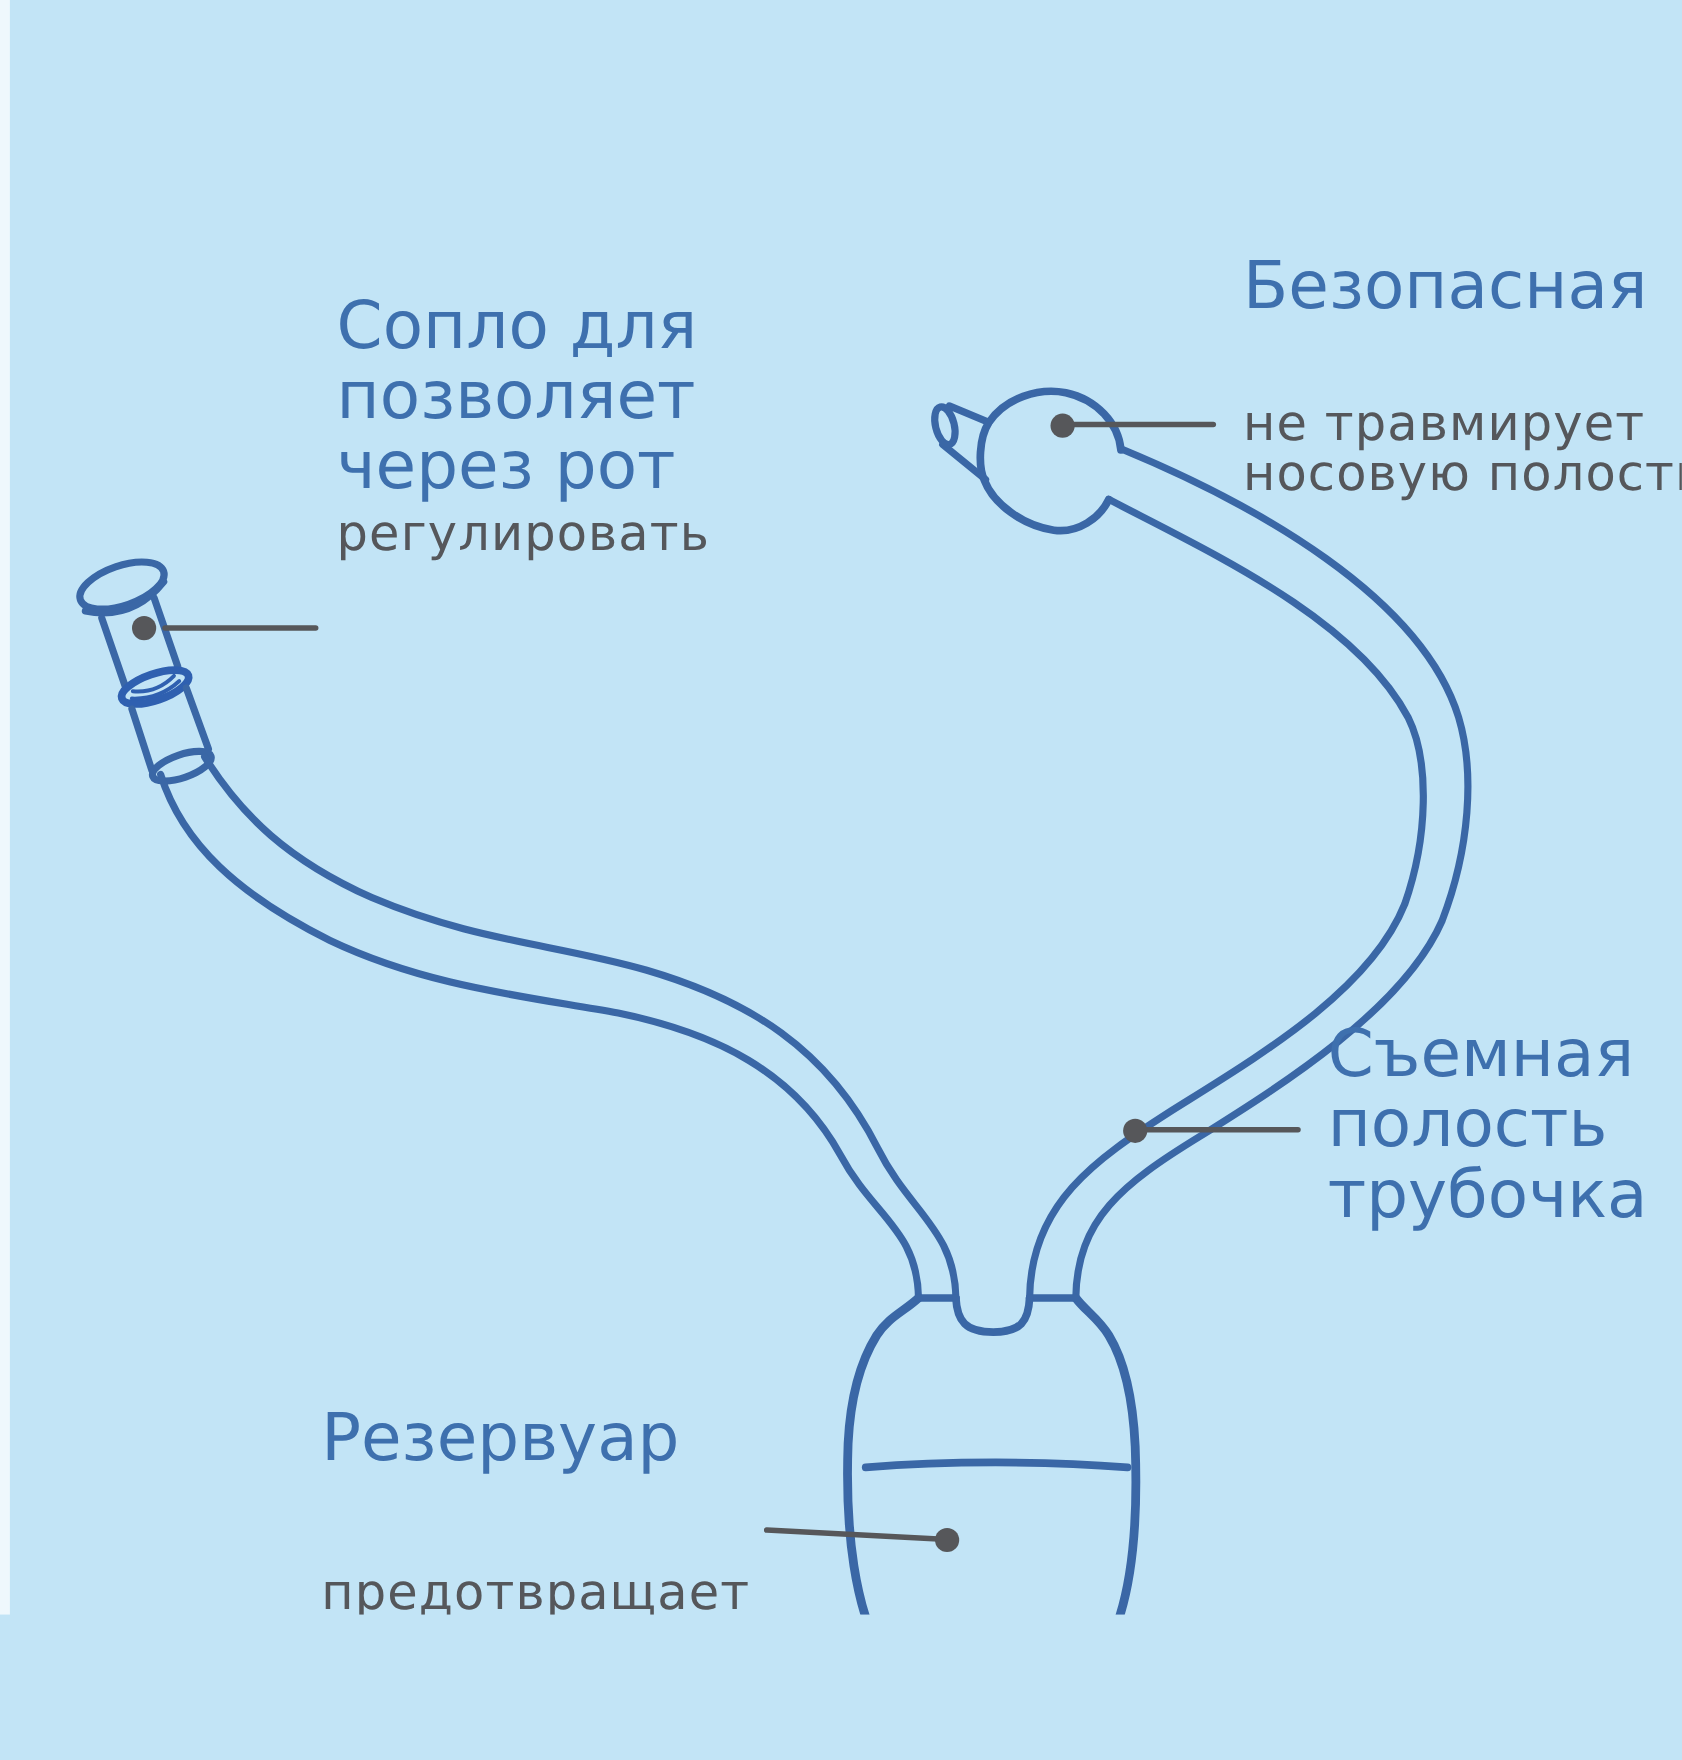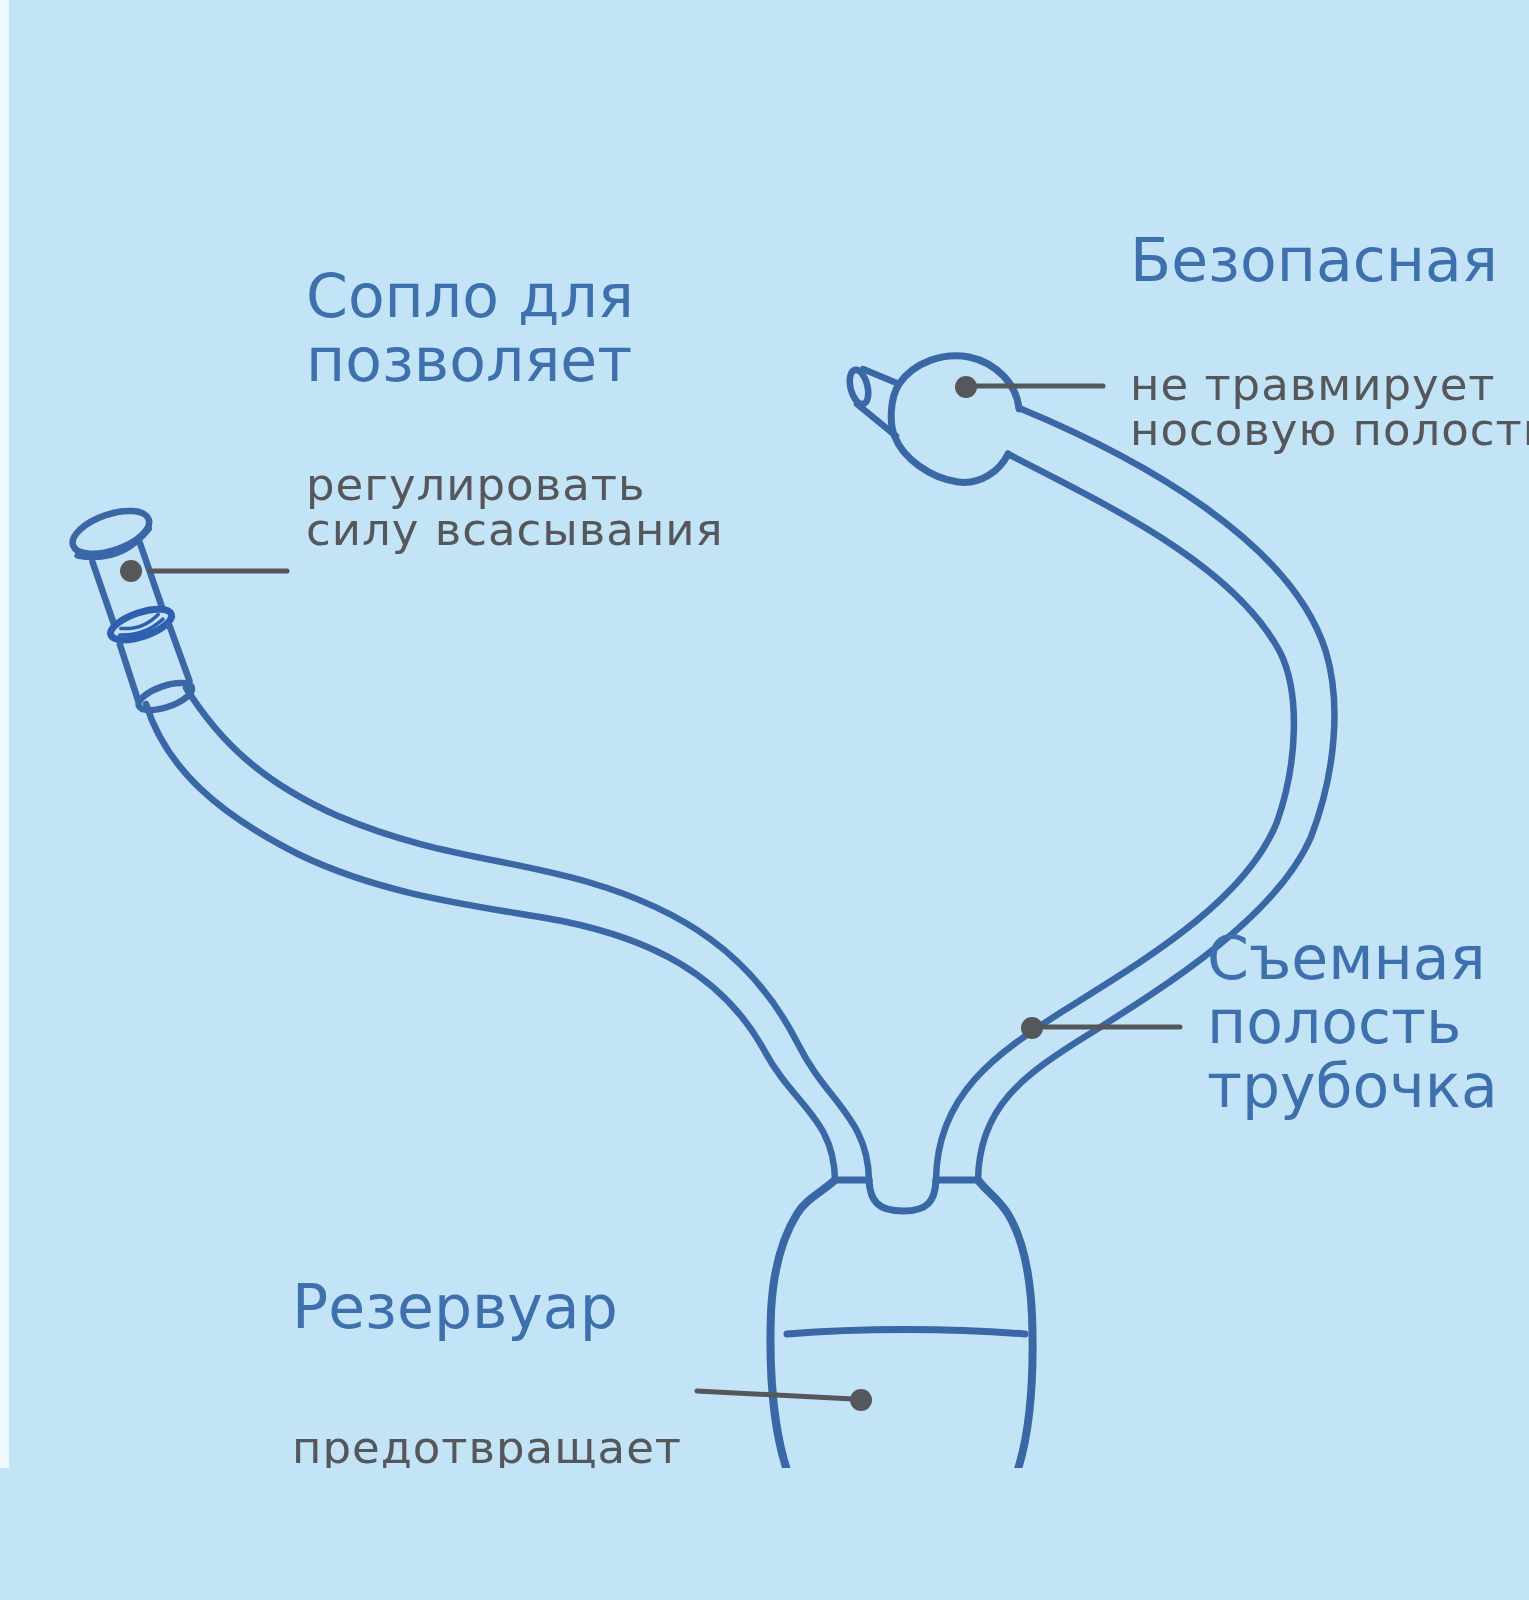--- a/index.html
+++ b/index.html
@@ -106,24 +106,24 @@
       <circle class="callout-dot" cx="1032" cy="1028" r="11"></circle>
 
       <line class="callout-line" x1="697" y1="1391" x2="853" y2="1399"></line>
       <circle class="callout-dot" cx="861" cy="1400" r="11"></circle>
     </g>
   </svg>
 
   <div class="label h" style="left:306px;top:264px">
     <div>Сопло для</div>
     <div>позволяет</div>
+    <div>через рот</div>
   </div>
   <div class="label sub" style="left:306px;top:462px">
     <div>регулировать</div>
-    <div>силу всасывания</div>
   </div>
 
   <div class="label h" style="left:1130px;top:228px">
     <div>Безопасная</div>
   </div>
   <div class="label sub" style="left:1130px;top:362px">
     <div>не травмирует</div>
     <div>носовую полость</div>
   </div>
 

